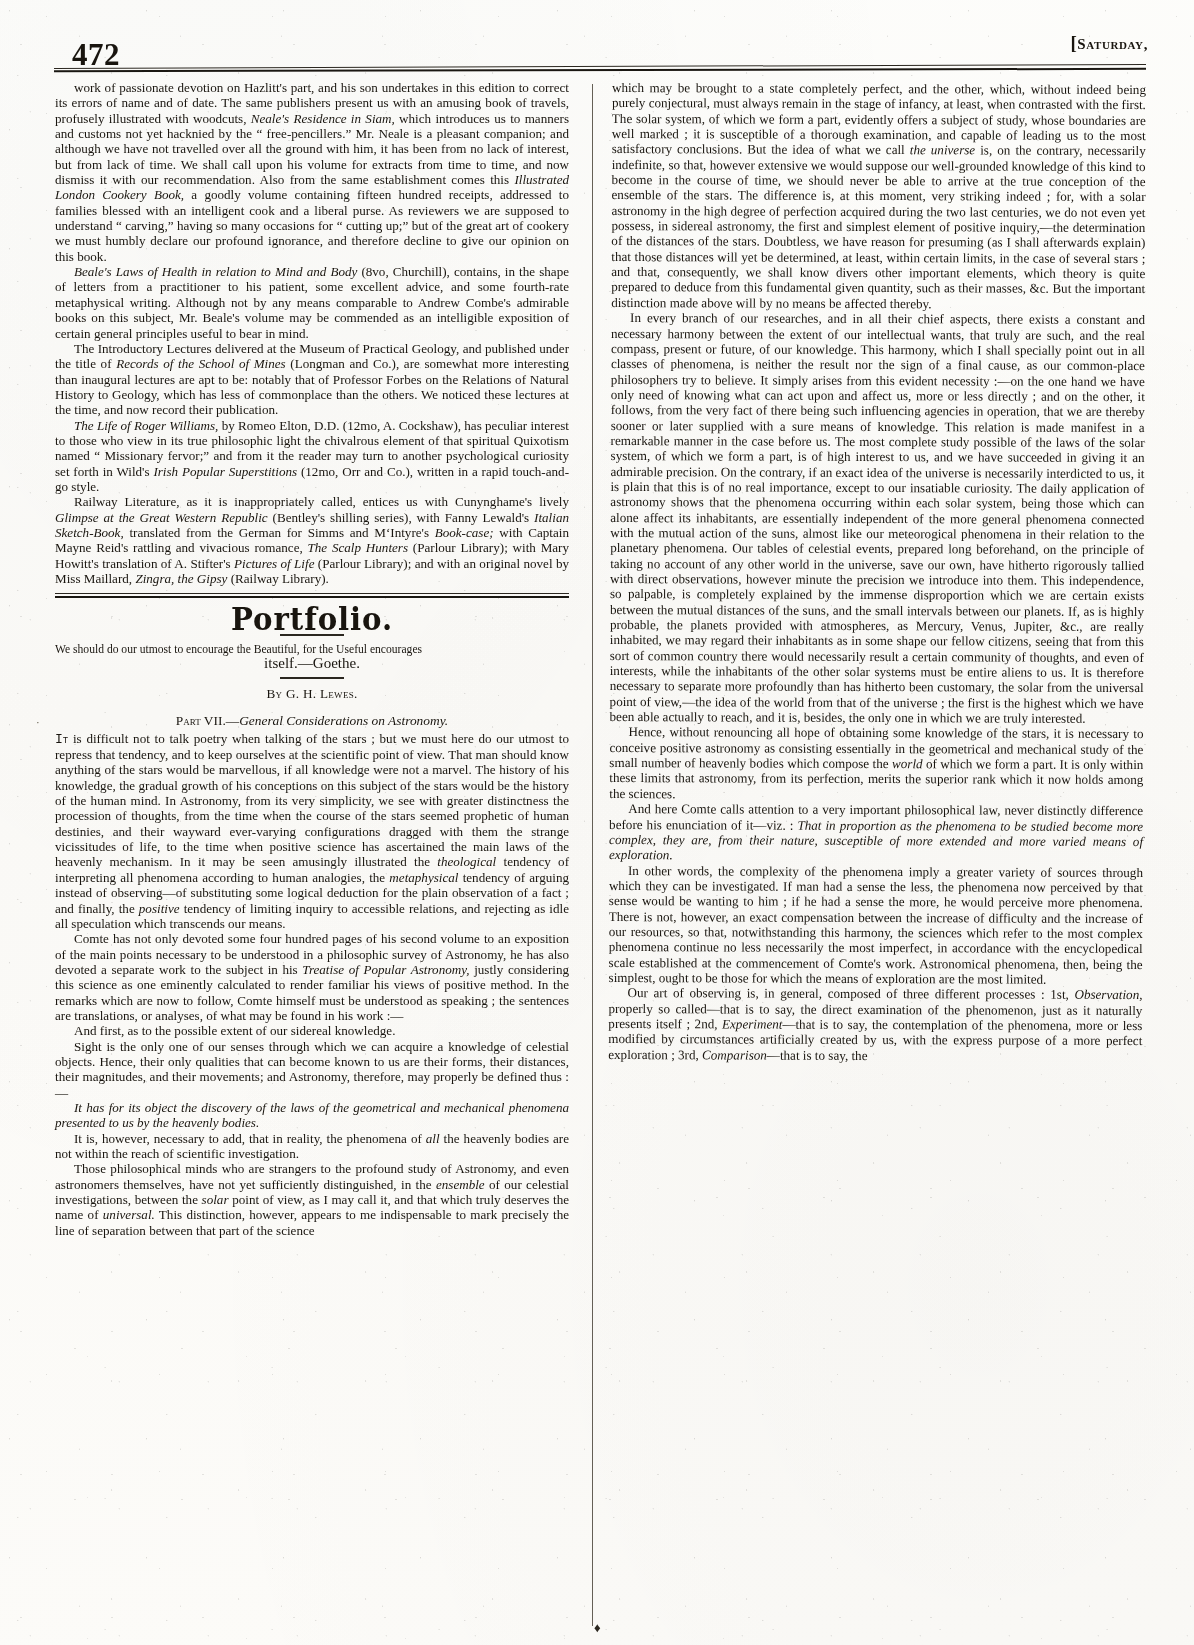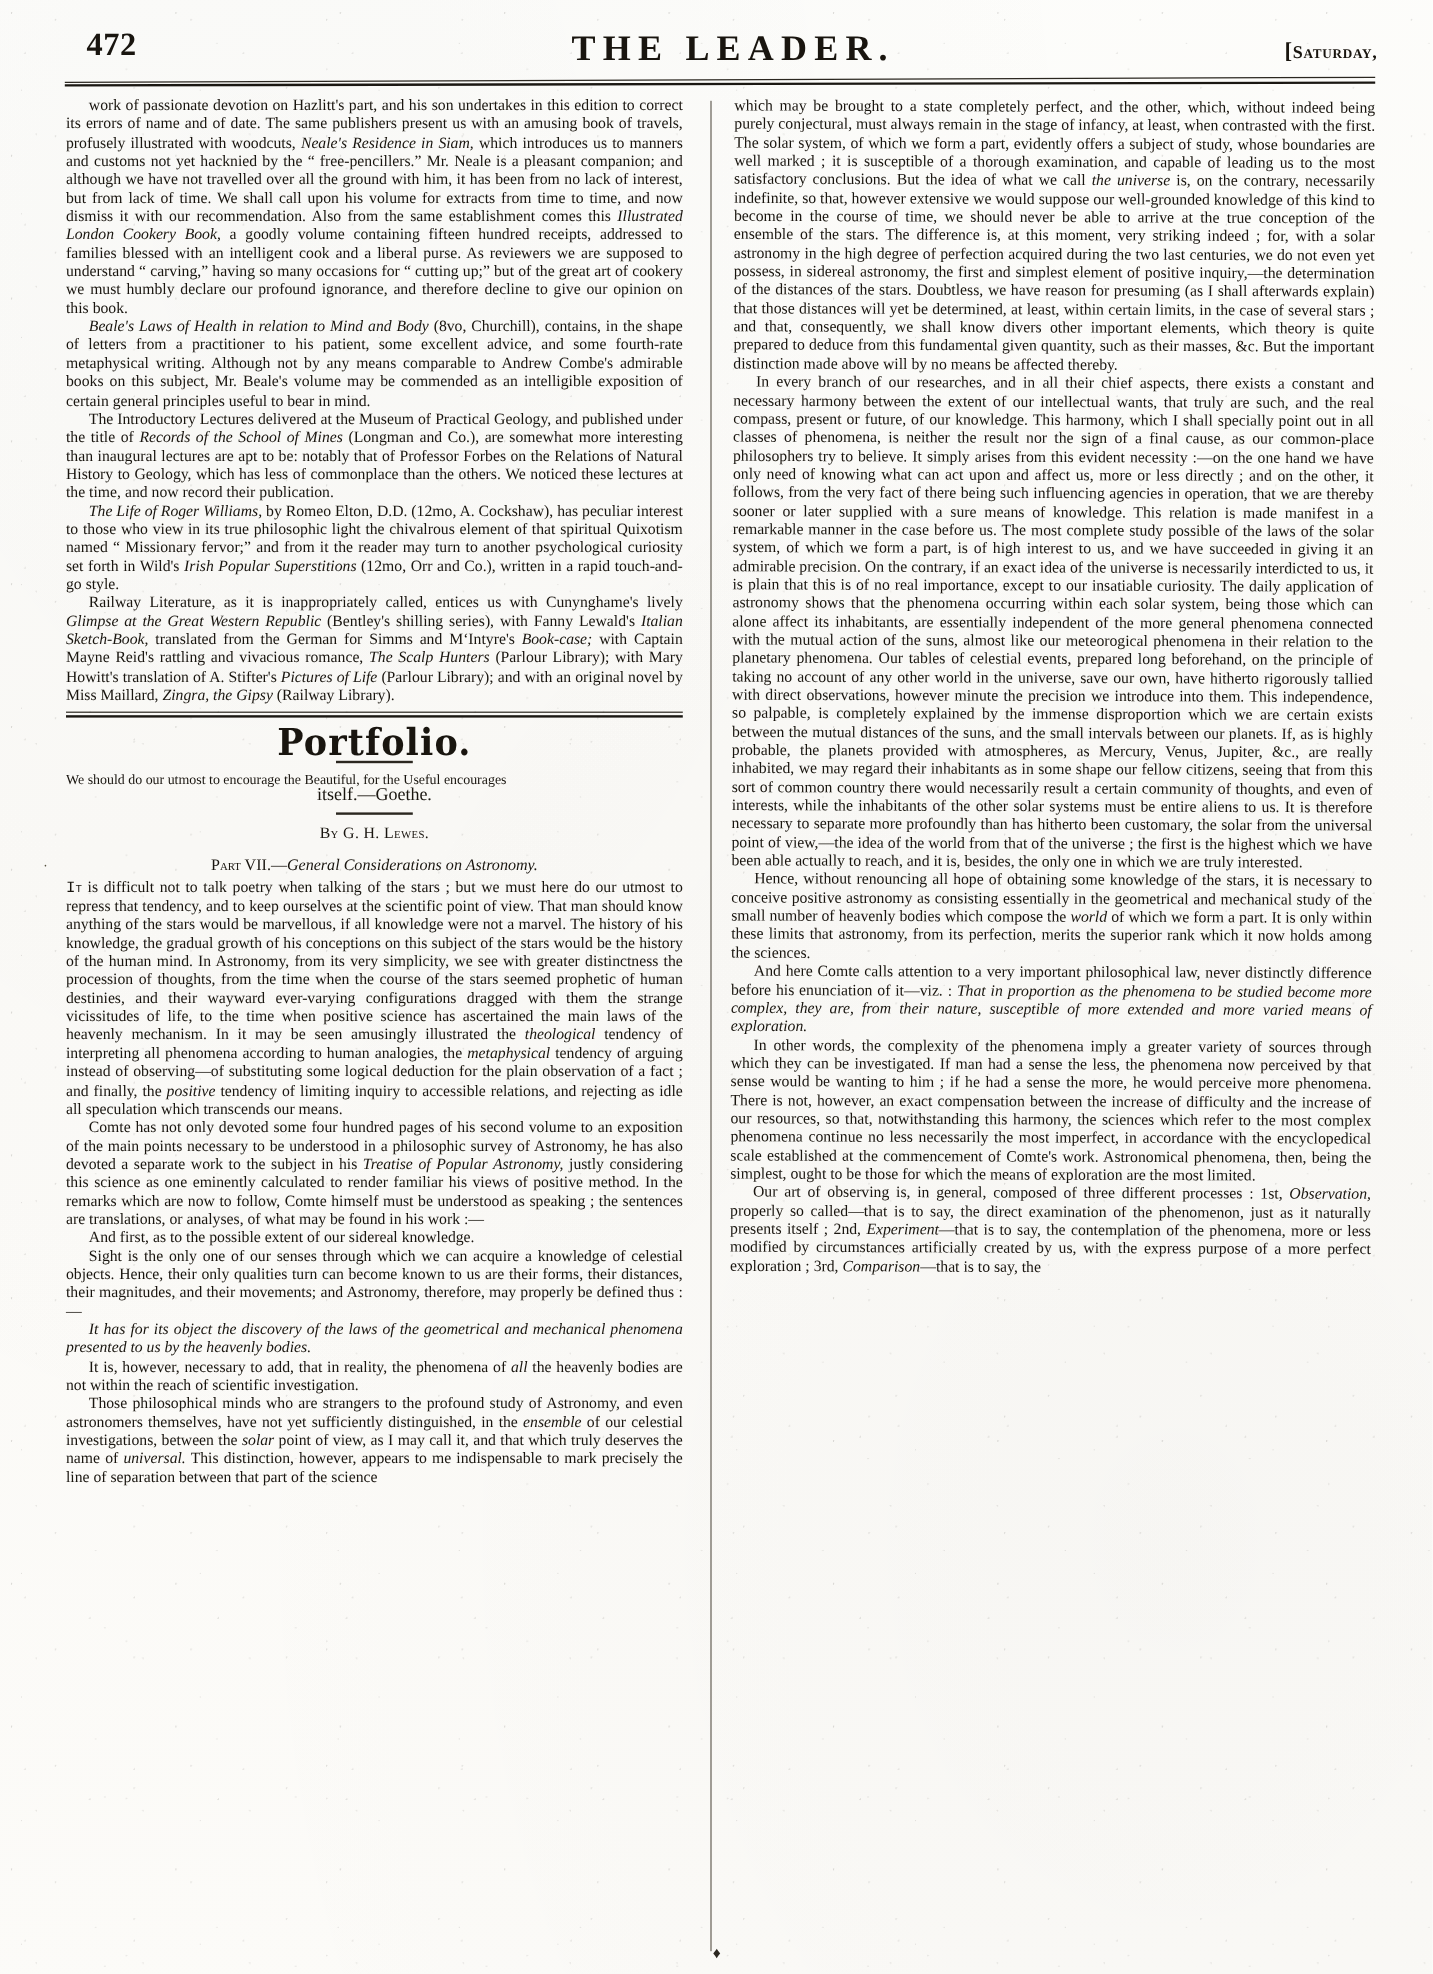--- a/index.html
+++ b/index.html
@@ -48,22 +48,22 @@
   }
 
   
   .masthead {
     position: absolute;
     top: 22px; left: 50px; right: 46px;
     height: 44px;
   }
   .folio {
     position: absolute;
-    left: 22px; top: 0;
-    font-size: 27px;
+    left: 22px; top: 15px;
+    font-size: 31px;
     font-weight: bold;
     letter-spacing: .5px;
     text-align: right;
   }
   .paper-title {
     position: absolute;
     left: 0; right: 0; top: 2px;
     text-align: center;
     font-size: 30px;
     letter-spacing: 6px;
@@ -214,21 +214,20 @@
   }
 </style>
 </head>
 <body>
 
 <div class="page"></div>
 <div class="speckle"></div>
 
 <div class="masthead">
   <div class="folio">472</div>
-  <div class="paper-title">THE  LEADER.</div>
   <div class="issue-day"><span>[</span><span class="sc" style="font-variant:small-caps">Saturday,</span></div>
 </div>
 <div class="rule-head"></div>
 
 <div class="col-divider"></div>
 <div class="edgemark">·</div>
 <div class="footmark">♦</div>
 
 <div class="col col-left">
 
@@ -254,21 +253,21 @@
 
   <p class="art-byline noind"><span class="sc">By </span><span class="sc">G. H. Lewes.</span></p>
   <p class="art-part noind"><span class="sc">Part VII.—</span><i>General Considerations on Astronomy.</i></p>
 
   <p class="noind"><span class="dropcaps">It</span><span> is difficult not to talk poetry when talking of the stars ; but we must here do our utmost to repress that tendency, and to keep ourselves at the scientific point of view. That man should know anything of the stars would be marvellous, if all knowledge were not a marvel. The history of his knowledge, the gradual growth of his conceptions on this subject of the stars would be the history of the human mind. In Astronomy, from its very simplicity, we see with greater distinctness the procession of thoughts, from the time when the course of the stars seemed prophetic of human destinies, and their wayward ever-varying configurations dragged with them the strange vicissitudes of life, to the time when positive science has ascertained the main laws of the heavenly mechanism. In it may be seen amusingly illustrated the </span><i>theological</i><span> tendency of interpreting all phenomena according to human analogies, the </span><i>metaphysical</i><span> tendency of arguing instead of observing—of substituting some logical deduction for the plain observation of a fact ; and finally, the </span><i>positive</i><span> tendency of limiting inquiry to accessible relations, and rejecting as idle all speculation which transcends our means.</span></p>
 
   <p><span>Comte has not only devoted some four hundred pages of his second volume to an exposition of the main points necessary to be understood in a philosophic survey of Astronomy, he has also devoted a separate work to the subject in his </span><i>Treatise of Popular Astronomy,</i><span> justly considering this science as one eminently calculated to render familiar his views of positive method. In the remarks which are now to follow, Comte himself must be understood as speaking ; the sentences are translations, or analyses, of what may be found in his work :—</span></p>
 
   <p>And first, as to the possible extent of our sidereal knowledge.</p>
 
-  <p>Sight is the only one of our senses through which we can acquire a knowledge of celestial objects. Hence, their only qualities turn can become known to us are their forms, their distances, their magnitudes, and their movements; and Astronomy, therefore, may properly be defined thus :—</p>
+  <p>Sight is the only one of our senses through which we can acquire a knowledge of celestial objects. Hence, their only qualities that can become known to us are their forms, their distances, their magnitudes, and their movements; and Astronomy, therefore, may properly be defined thus :—</p>
 
   <p><i>It has for its object the discovery of the laws of the geometrical and mechanical phenomena presented to us by the heavenly bodies.</i></p>
 
   <p><span>It is, however, necessary to add, that in reality, the phenomena of </span><i>all</i><span> the heavenly bodies are not within the reach of scientific investigation.</span></p>
 
   <p><span>Those philosophical minds who are strangers to the profound study of Astronomy, and even astronomers themselves, have not yet sufficiently distinguished, in the </span><i>ensemble</i><span> of our celestial investigations, between the </span><i>solar</i><span> point of view, as I may call it, and that which truly deserves the name of </span><i>universal.</i><span> This distinction, however, appears to me indispensable to mark precisely the line of separation between that part of the science</span></p>
 
 </div>
 
 <div class="col col-right">

